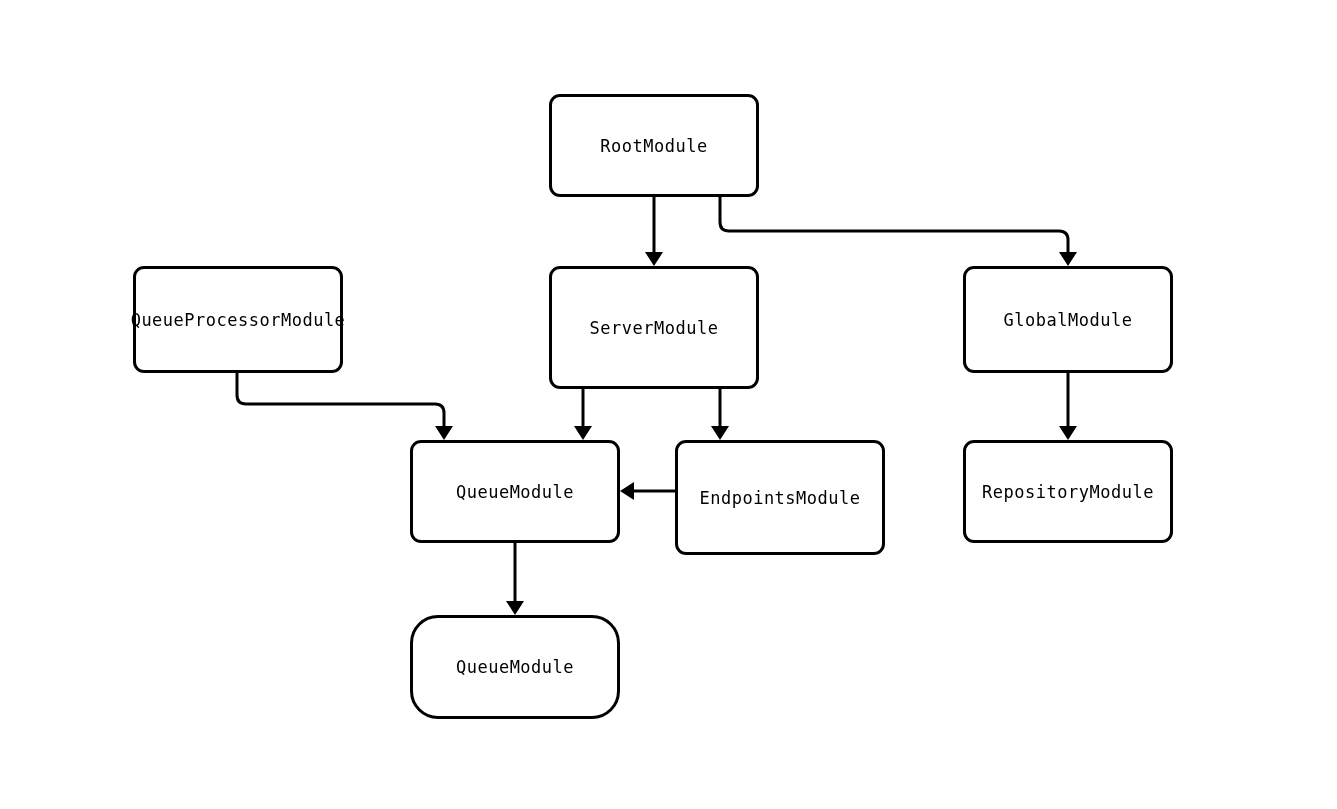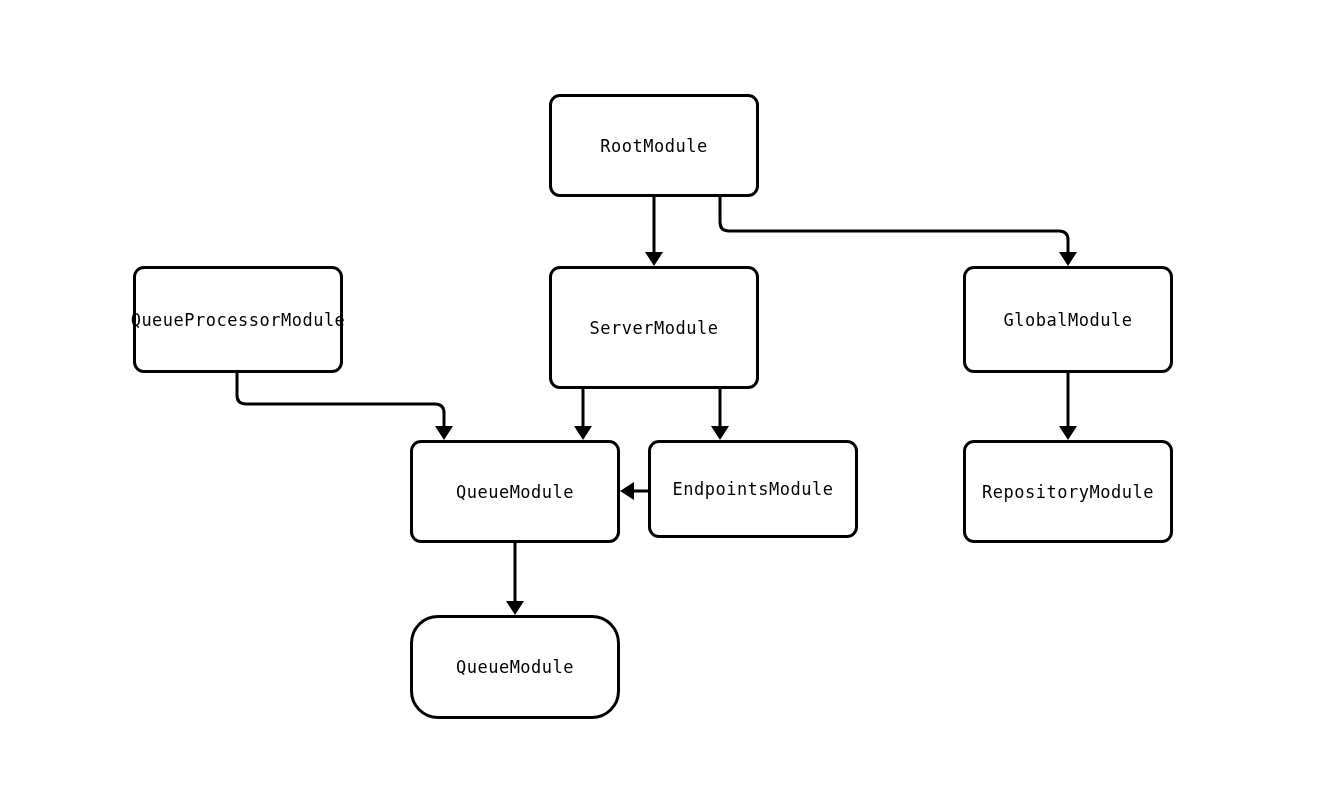--- a/index.html
+++ b/index.html
@@ -89,21 +89,21 @@
   <div class="node" style="left: 963px; top: 266px; width: 210px; height: 107px;">
     <span class="node-line">Global</span>
     <span class="node-line">Module</span>
   </div>
 
   <div class="node" style="left: 410px; top: 440px; width: 210px; height: 103px;">
     <span class="node-line">Queue</span>
     <span class="node-line">Module</span>
   </div>
 
-  <div class="node" style="left: 648px; top: 440px; width: 210px; height: 98px;">
+  <div class="node" style="left: 675px; top: 440px; width: 210px; height: 115px;">
     <span class="node-line">Endpoints</span>
     <span class="node-line">Module</span>
   </div>
 
   <div class="node" style="left: 963px; top: 440px; width: 210px; height: 103px;">
     <span class="node-line">Repository</span>
     <span class="node-line">Module</span>
   </div>
 
   <div class="node" style="left: 410px; top: 615px; width: 210px; height: 104px; border-radius: 28px;">

